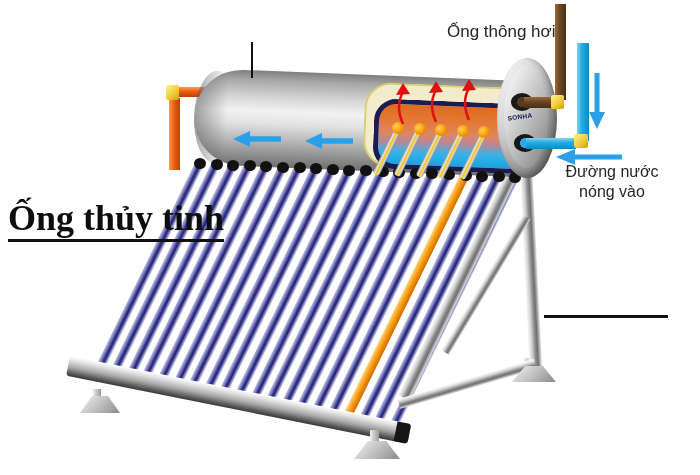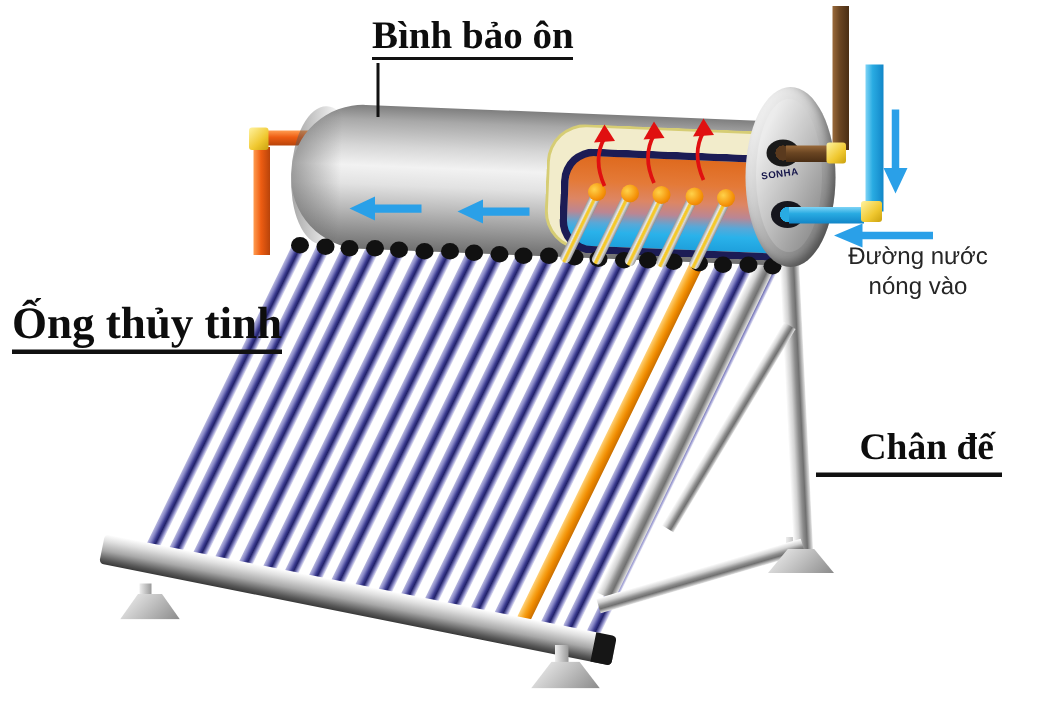--- a/index.html
+++ b/index.html
@@ -194,25 +194,24 @@
       <path d="M436,122 Q428,104 436,90"></path>
       <path d="M469,120 Q461,102 469,88"></path>
       <g fill="#e01010" stroke="none">
         <polygon points="403,83 396,95 410,94"></polygon>
         <polygon points="436,81 429,93 443,92"></polygon>
         <polygon points="469,79 462,91 476,90"></polygon>
       </g>
     </g>
   </svg>
 
-  <div class="abs lbl-serif" style="left:248px;top:10px;font-size:26px;z-index:10;">Bình bảo ôn</div>
   <div class="abs leader" style="left:251px;top:42px;width:2px;height:36px;"></div>
 
-
-
-  <div class="abs lbl-serif" style="left:8px;top:200px;font-size:30px;border-bottom-width:3px;z-index:10;">Ống thủy tinh</div>
+  <div class="abs lbl-sans" style="left:447px;top:22px;font-size:17px;z-index:10;">Ống thông hơi</div>
+
+
+  <div class="abs lbl-serif" style="left:8px;top:200px;font-size:36px;border-bottom-width:3px;z-index:10;">Ống thủy tinh</div>
 
   <div class="abs lbl-sans" style="left:556px;top:162px;width:112px;font-size:16px;text-align:center;line-height:1.25;z-index:10;">Đường nước nóng vào</div>
 
-  <div class="abs lbl-serif" style="left:573px;top:286px;font-size:25px;border-bottom:none;z-index:10;">Chân đế</div>
   <div class="abs leader" style="left:544px;top:315px;width:124px;height:3px;"></div>
 
 </div>
 
 </body></html>

